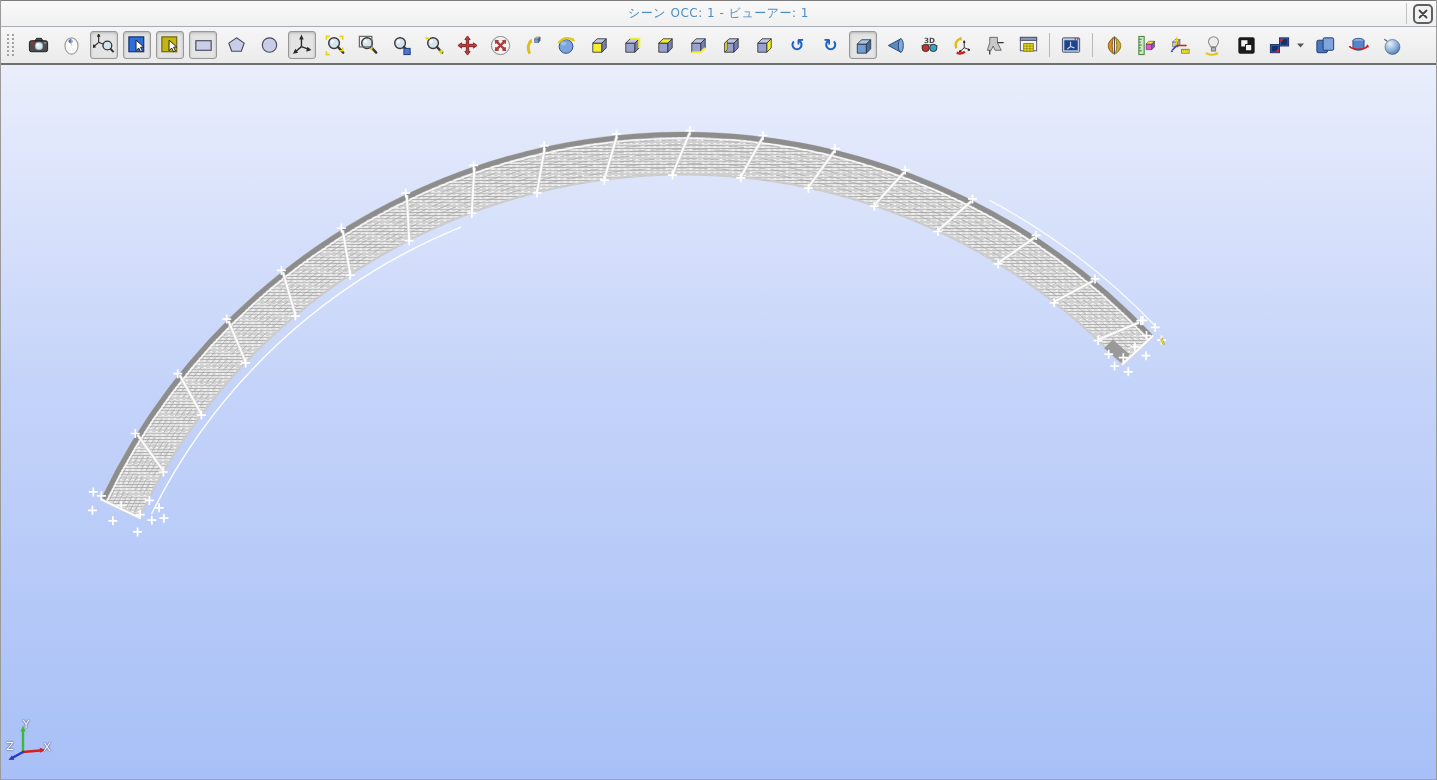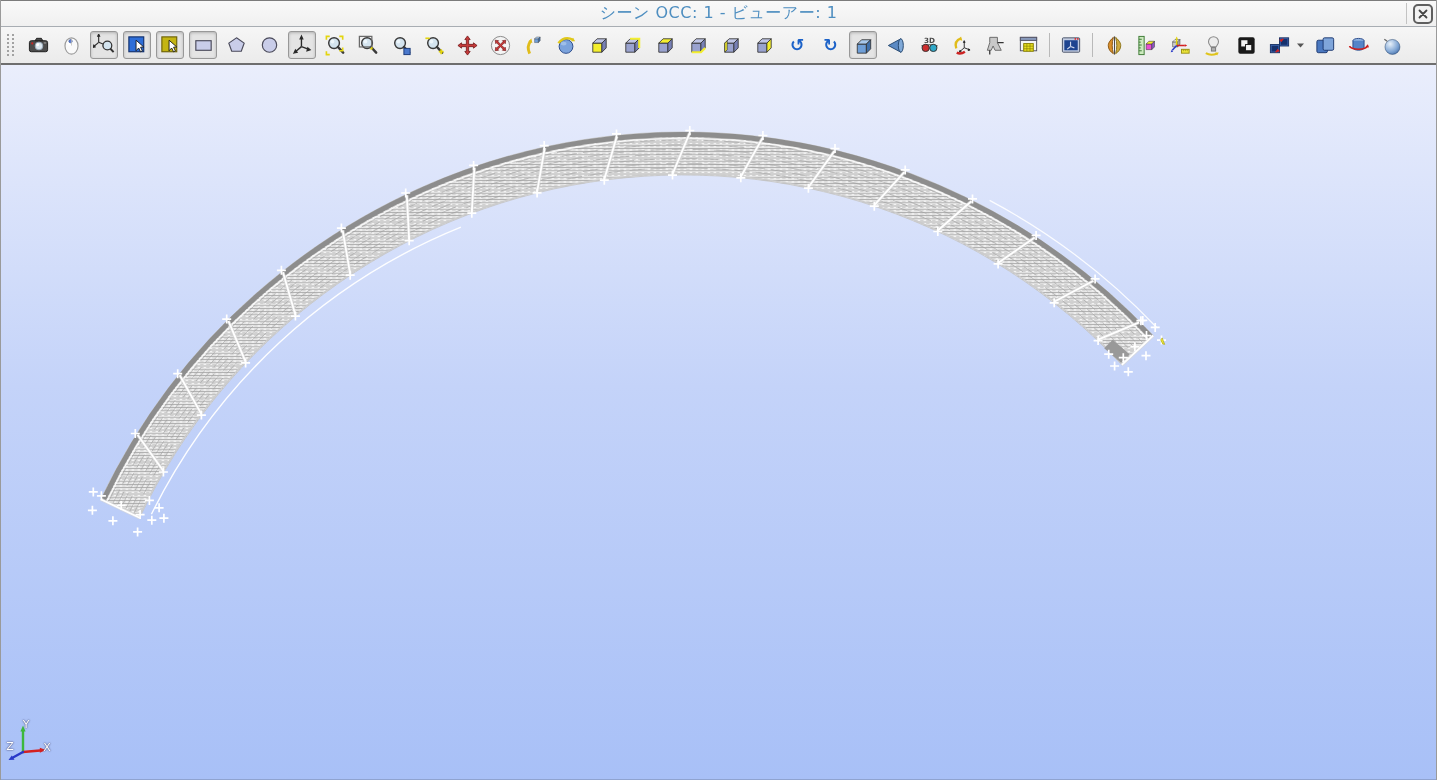--- a/index.html
+++ b/index.html
@@ -4,21 +4,21 @@
 <style>
   html,body{margin:0;padding:0;}
   body{width:1437px;height:780px;overflow:hidden;background:#fff;
        font-family:"DejaVu Sans",sans-serif;}
   .window{width:1437px;height:780px;box-sizing:border-box;border-left:1px solid #9a9a9a;border-right:1px solid #9a9a9a;}
   
   .titlebar{position:relative;height:27px;box-sizing:border-box;
     background:linear-gradient(180deg,#f9f9f9,#f0f0f0);
     border-top:1px solid #7c7c7c;border-bottom:1px solid #a8adb3;
     display:flex;align-items:center;justify-content:center;}
-  .title-text{font-size:16px;letter-spacing:0.5px;}
+  .title-text{font-size:12px;letter-spacing:0.5px;}
   .titlebar-divider{position:absolute;right:29px;top:2px;bottom:2px;width:1px;background:#c3c3c3;}
   .close-btn{position:absolute;right:3px;top:3px;width:20px;height:20px;box-sizing:border-box;
     border:2px solid #5f5f5f;border-radius:5px;background:#f2f2f2;padding:0;
     display:flex;align-items:center;justify-content:center;cursor:default;}
   
   .toolbar{height:38px;box-sizing:border-box;background:linear-gradient(180deg,#f6f6f6,#ebebeb);
     border-bottom:2px solid #6e6e6e;display:flex;align-items:center;padding:0 4px;gap:5px;}
   .grip{width:3px;height:22px;border-left:2px dotted #a2a2a2;border-right:2px dotted #a2a2a2;margin:0 5px 0 2px;}
   .tbtn{width:28px;height:28px;min-width:28px;box-sizing:border-box;display:flex;align-items:center;justify-content:center;
     background:transparent;border:1px solid transparent;border-radius:3px;padding:0;}

